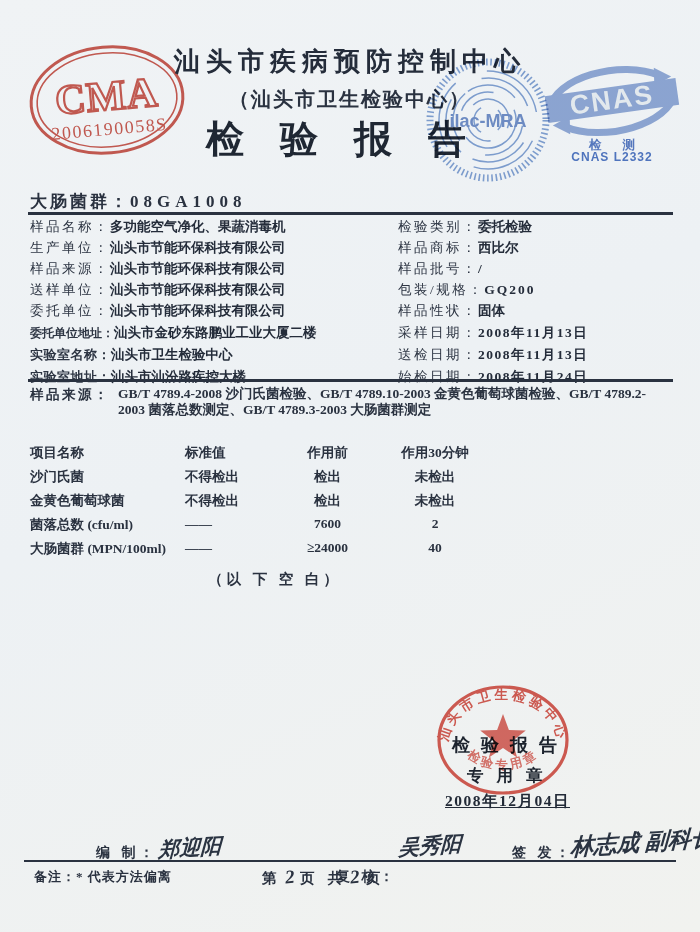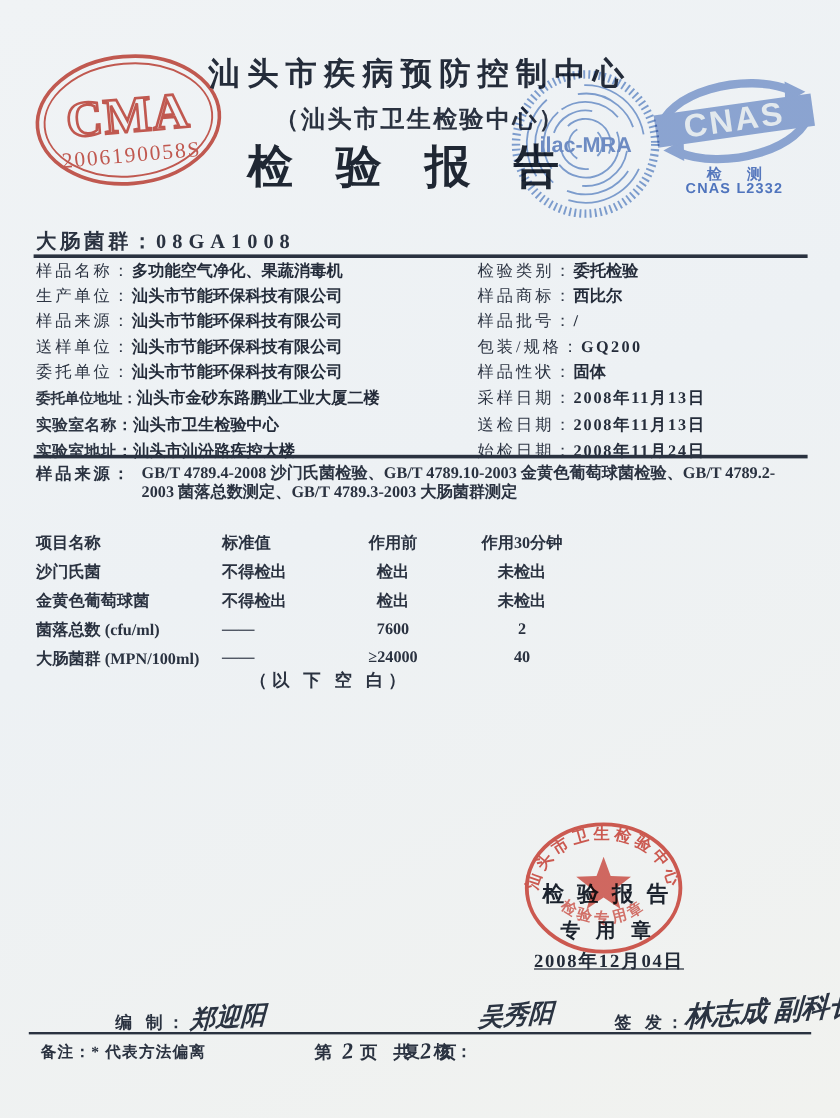--- a/index.html
+++ b/index.html
@@ -61,21 +61,21 @@
   .basis { top:386px; left:30px; width:648px; display:flex; font-size:13.5px; }
   .basis .lbl { letter-spacing:2.5px; width:88px; flex:none; font-weight:bold;}
   .basis .txt { font-weight:bold; line-height:15.5px; }
 
   
   .results { top:444px; left:30px; width:470px; display:grid;
     grid-template-columns:155px 90px 105px 110px; row-gap:9px; }
   .results > div { font-size:13.5px; font-weight:bold; height:15px; }
   .results .c3,.results .c4 { text-align:center; }
   .results .hdr { font-weight:bold; }
-  .end-note { top:558px; left:180px; width:190px; text-align:center;
+  .end-note { top:570px; left:180px; width:190px; text-align:center;
     font-size:14.5px; font-weight:bold; letter-spacing:4px; }
 
   
   .seal-svg { left:433px; top:682px; width:140px; height:120px;
     mix-blend-mode:multiply; opacity:.88; }
   .seal-line1 { top:733px; left:452px; font-size:18px; font-weight:bold;
     letter-spacing:11px; color:#1d2530; mix-blend-mode:multiply; }
   .seal-line2 { top:765px; left:467px; font-size:16.5px; font-weight:bold;
     letter-spacing:13px; color:#1d2530; mix-blend-mode:multiply; }
   .seal-date { top:791px; left:445px; font-size:15.5px; font-weight:bold;

